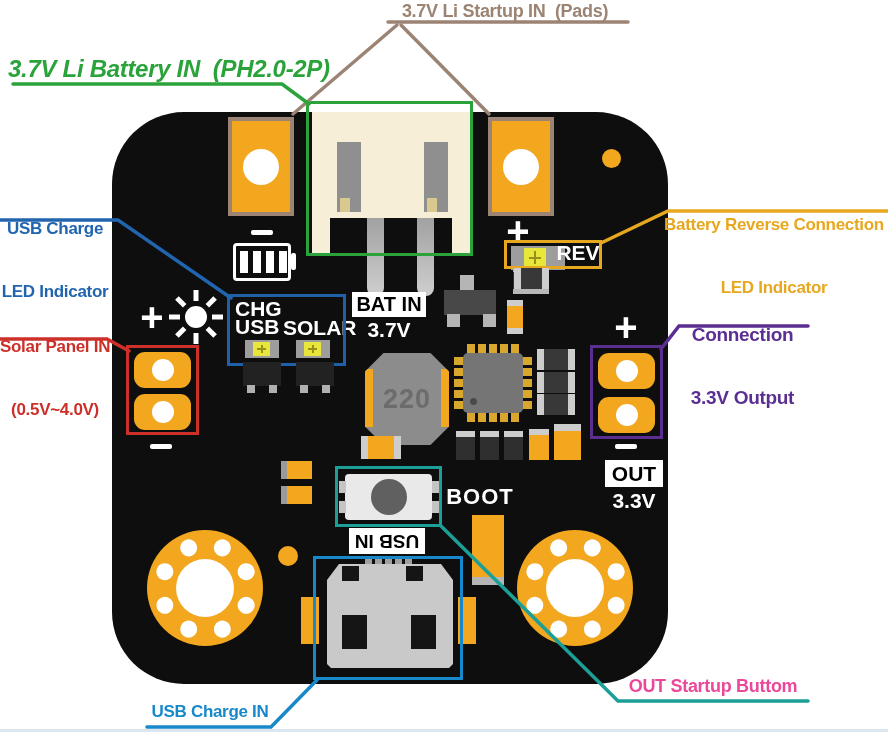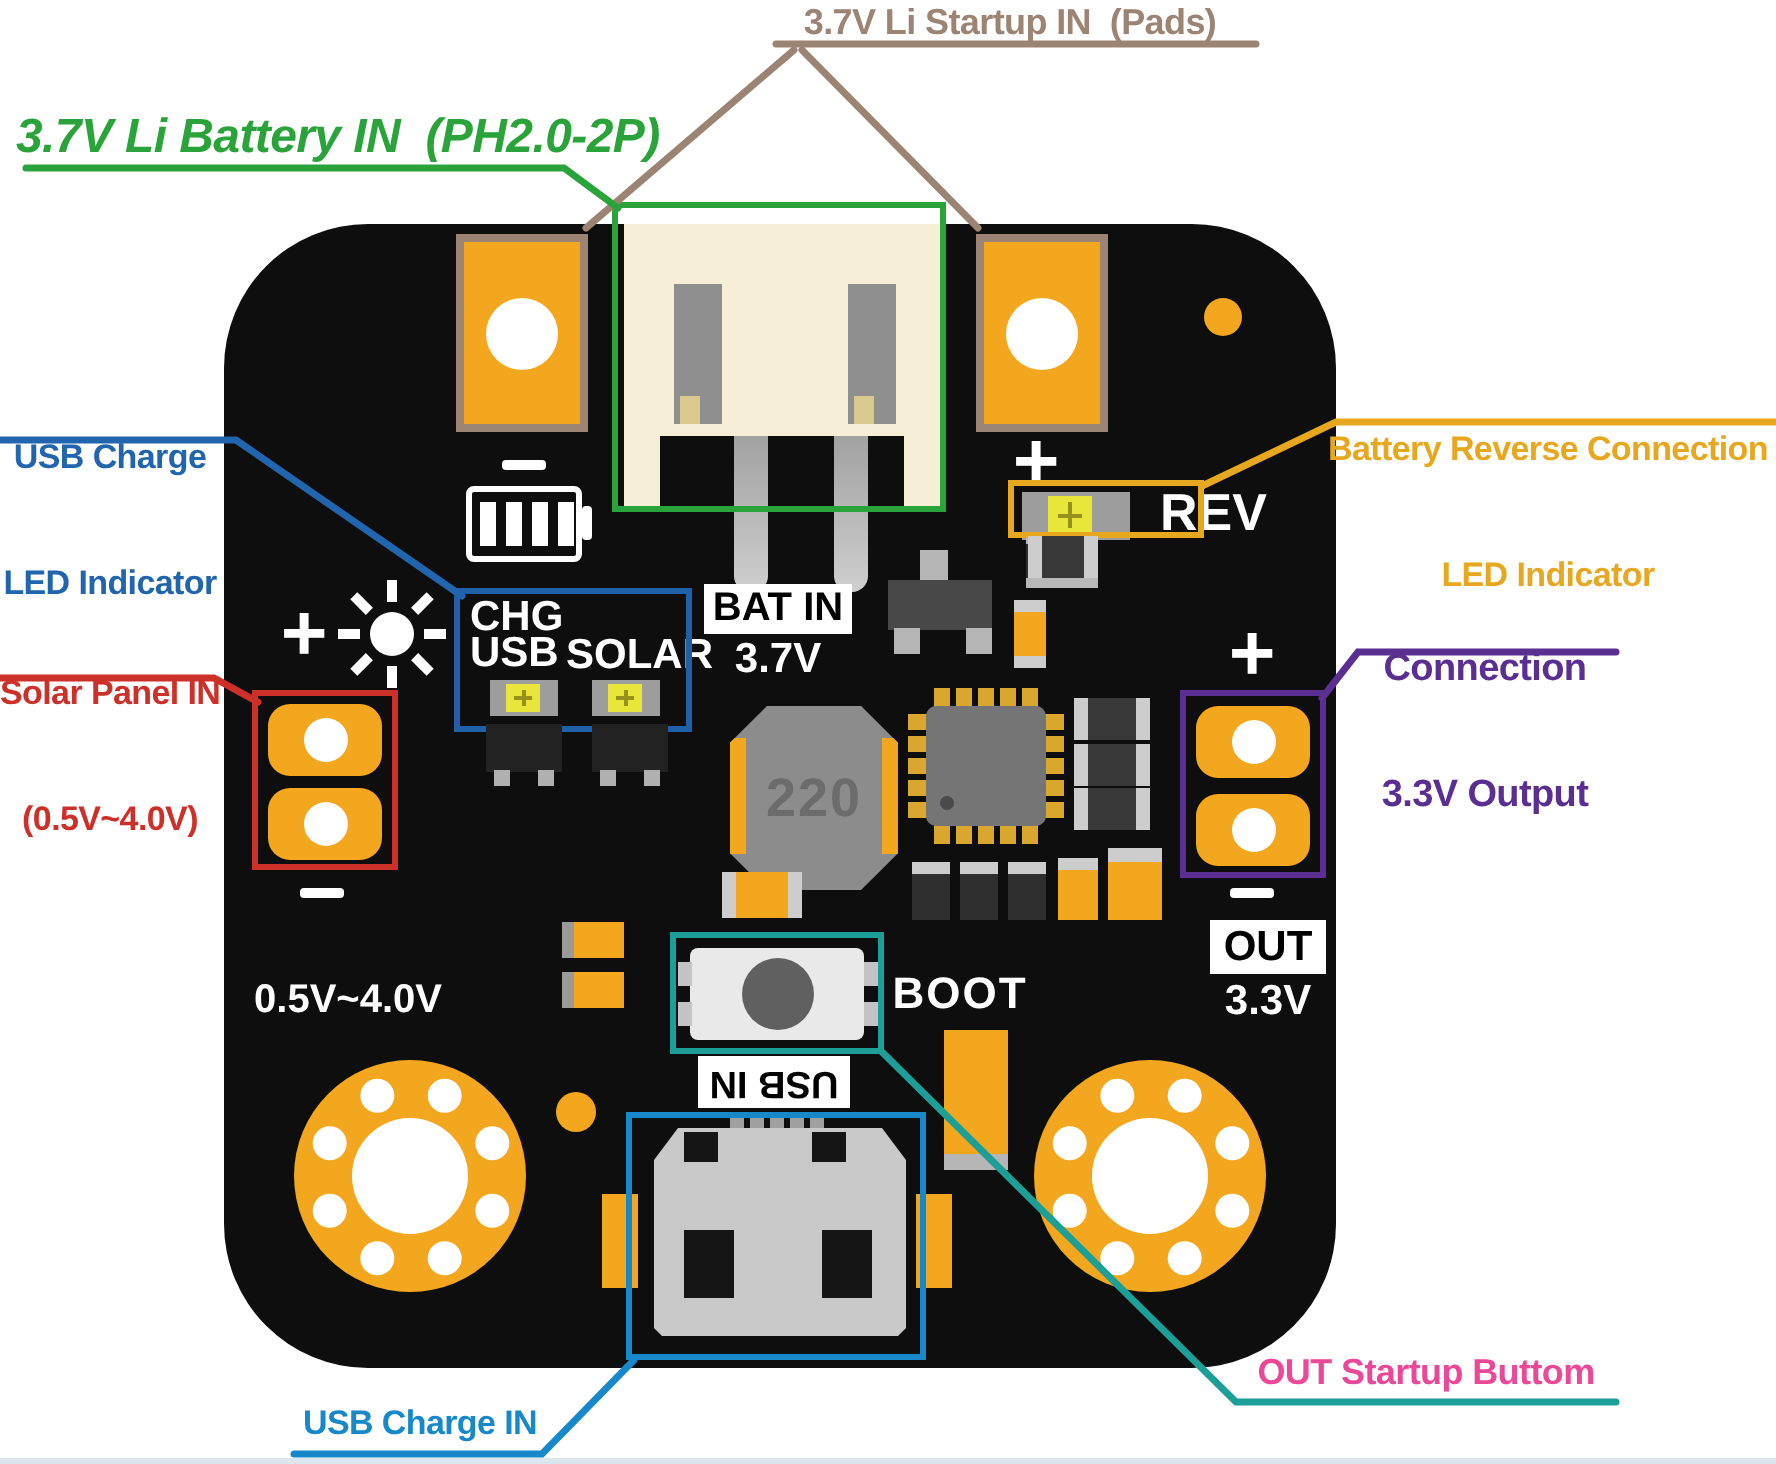--- a/index.html
+++ b/index.html
@@ -103,21 +103,21 @@
   <div class="batt"></div>
   <div class="batt-bar" style="left:240px;"></div>
   <div class="batt-bar" style="left:253px;"></div>
   <div class="batt-bar" style="left:266px;"></div>
   <div class="batt-bar" style="left:279px;"></div>
   <div class="batt-nub"></div>
   <div class="plus" style="left:498px;top:208px;">+</div>
 
   <div class="led-chip" style="left:511px;top:246px;width:54px;height:24px;"></div>
   <div class="led-yellow" style="left:524px;top:248px;width:22px;height:19px;"></div>
-  <div class="silk" style="left:554px;top:241px;width:48px;font-size:26px;margin-left:26px;">REV</div>
+  <div class="silk" style="left:554px;top:241px;width:48px;font-size:21px;">REV</div>
   <div class="cap-v-dark" style="left:513px;top:267px;width:36px;height:27px;border-top:5px solid #b8b8b8;border-bottom:5px solid #b8b8b8;"></div>
   <div class="obox" style="left:504px;top:240px;width:98px;height:29px;border:3px solid #e7a71f;"></div>
 
   <div class="silk" style="left:235px;top:300px;width:50px;font-size:21px;line-height:17px;text-align:left;">CHG</div>
   <div class="silk" style="left:235px;top:318px;width:50px;font-size:21px;line-height:17px;text-align:left;">USB</div>
   <div class="silk" style="left:283px;top:319px;width:60px;font-size:21px;line-height:17px;text-align:left;">SOLAR</div>
   <div class="led-chip" style="left:245px;top:340px;width:34px;height:18px;"></div>
   <div class="led-yellow" style="left:253px;top:342px;width:17px;height:14px;"></div>
   <div class="led-chip" style="left:296px;top:340px;width:34px;height:18px;"></div>
   <div class="led-yellow" style="left:304px;top:342px;width:17px;height:14px;"></div>
@@ -194,21 +194,20 @@
   <div class="sot-body" style="left:444px;top:290px;width:52px;height:25px;"></div>
   <div class="leg" style="left:460px;top:275px;width:14px;height:15px;"></div>
   <div class="leg" style="left:447px;top:314px;width:13px;height:13px;"></div>
   <div class="leg" style="left:483px;top:314px;width:13px;height:13px;"></div>
   <div class="cap-h" style="left:514px;top:268px;width:35px;height:21px;"></div>
   <div class="cap-v-orange" style="left:507px;top:300px;width:16px;height:34px;border-bottom:6px solid #cdcdcd;"></div>
   <div class="cap-h-orange2" style="left:281px;top:461px;width:31px;height:18px;"></div>
   <div class="cap-h-orange2" style="left:281px;top:486px;width:31px;height:18px;"></div>
   <div class="cap-v-orange" style="left:472px;top:515px;width:32px;height:70px;border-top:0;border-bottom:8px solid #b5b5b5;"></div>
 
-  <div class="silk" style="left:117px;top:489px;width:114px;font-size:20px;">0.5V~4.0V</div>
   <div class="silk-chip" style="left:605px;top:460px;width:58px;height:27px;font-size:21px;">OUT</div>
   <div class="silk" style="left:605px;top:489px;width:58px;font-size:21px;">3.3V</div>
 
   <div class="boot-plate"></div>
   <div class="boot-tab" style="left:339px;top:481px;"></div>
   <div class="boot-tab" style="left:339px;top:501px;"></div>
   <div class="boot-tab" style="left:432px;top:481px;"></div>
   <div class="boot-tab" style="left:432px;top:501px;"></div>
   <div class="boot-circle"></div>
   <div class="obox" style="left:335px;top:466px;width:107px;height:61px;border:3px solid #1b9f96;"></div>

